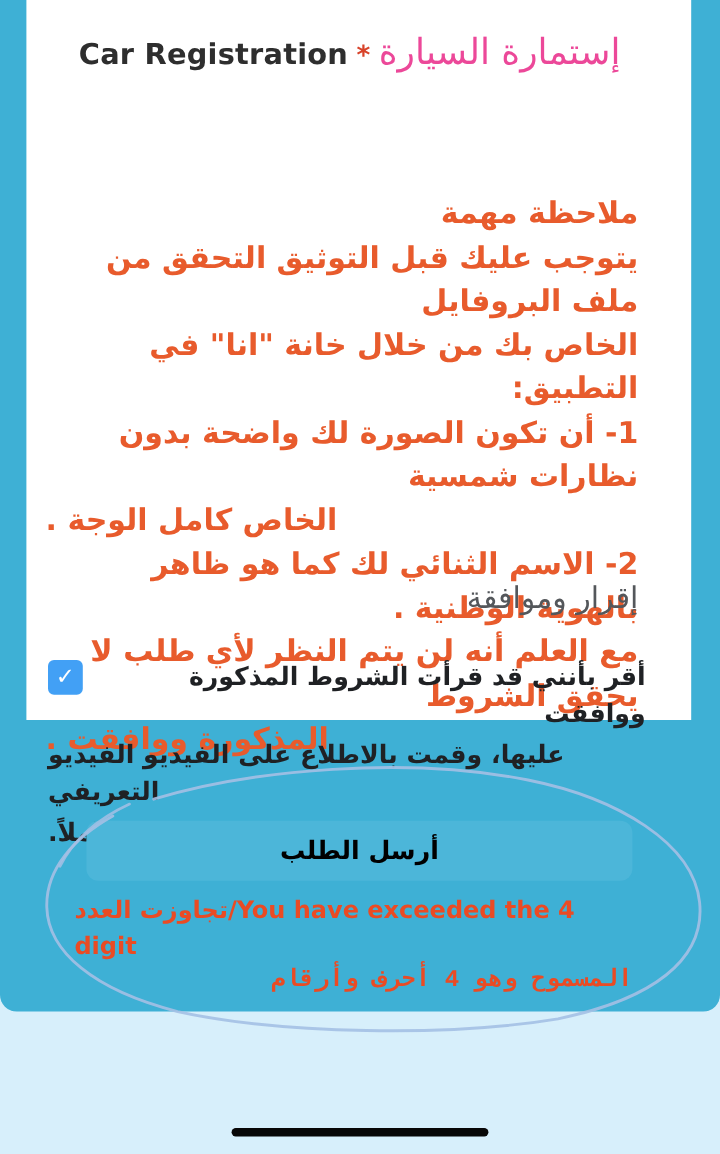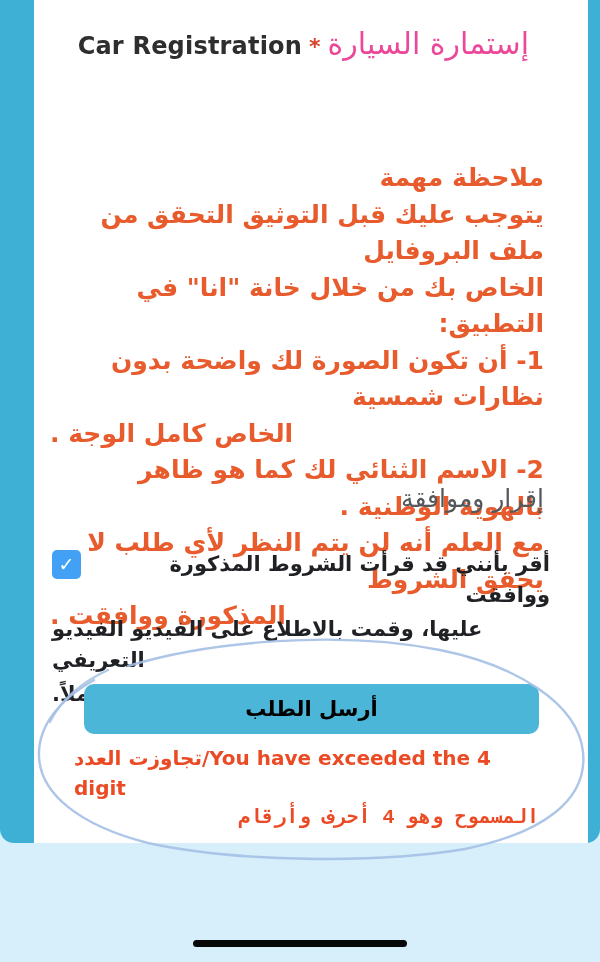--- a/index.html
+++ b/index.html
@@ -1,21 +1,21 @@
 <!DOCTYPE html>
 <html><head>
 <meta charset="utf-8">
 <style>
   html,body{margin:0;padding:0;background:#888;}
   .screen{position:relative;width:600px;height:962px;background:#D7EFFB;overflow:hidden;
           font-family:"DejaVu Sans",sans-serif;margin:0 auto;}
   
   .webview{position:absolute;left:0;top:0;width:600px;height:843px;background:#3EB0D5;
            border-radius:0 0 14px 14px;overflow:hidden;}
-  .card{position:absolute;left:22px;top:0;width:554px;height:843px;background:#ffffff;margin-left:12px;}
+  .card{position:absolute;left:22px;top:0;width:554px;height:600px;background:#ffffff;}
   
   .title-row{position:absolute;top:26px;left:0;right:59px;display:flex;justify-content:flex-end;
              align-items:baseline;gap:7px;white-space:nowrap;}
   .t-en{font-size:24px;font-weight:bold;color:#2E2E2E;letter-spacing:.2px;}
   .t-star{font-size:22px;font-weight:bold;color:#D8432A;}
   .t-ar{font-size:30px;font-weight:normal;color:#ec4899;direction:rtl;}
   
   .file-row{position:absolute;top:63px;left:0;right:52px;display:flex;justify-content:flex-end;
             align-items:center;gap:9px;}
   .thumb{width:30px;height:30px;border-radius:2px;border:1px solid #57493a;box-sizing:border-box;

